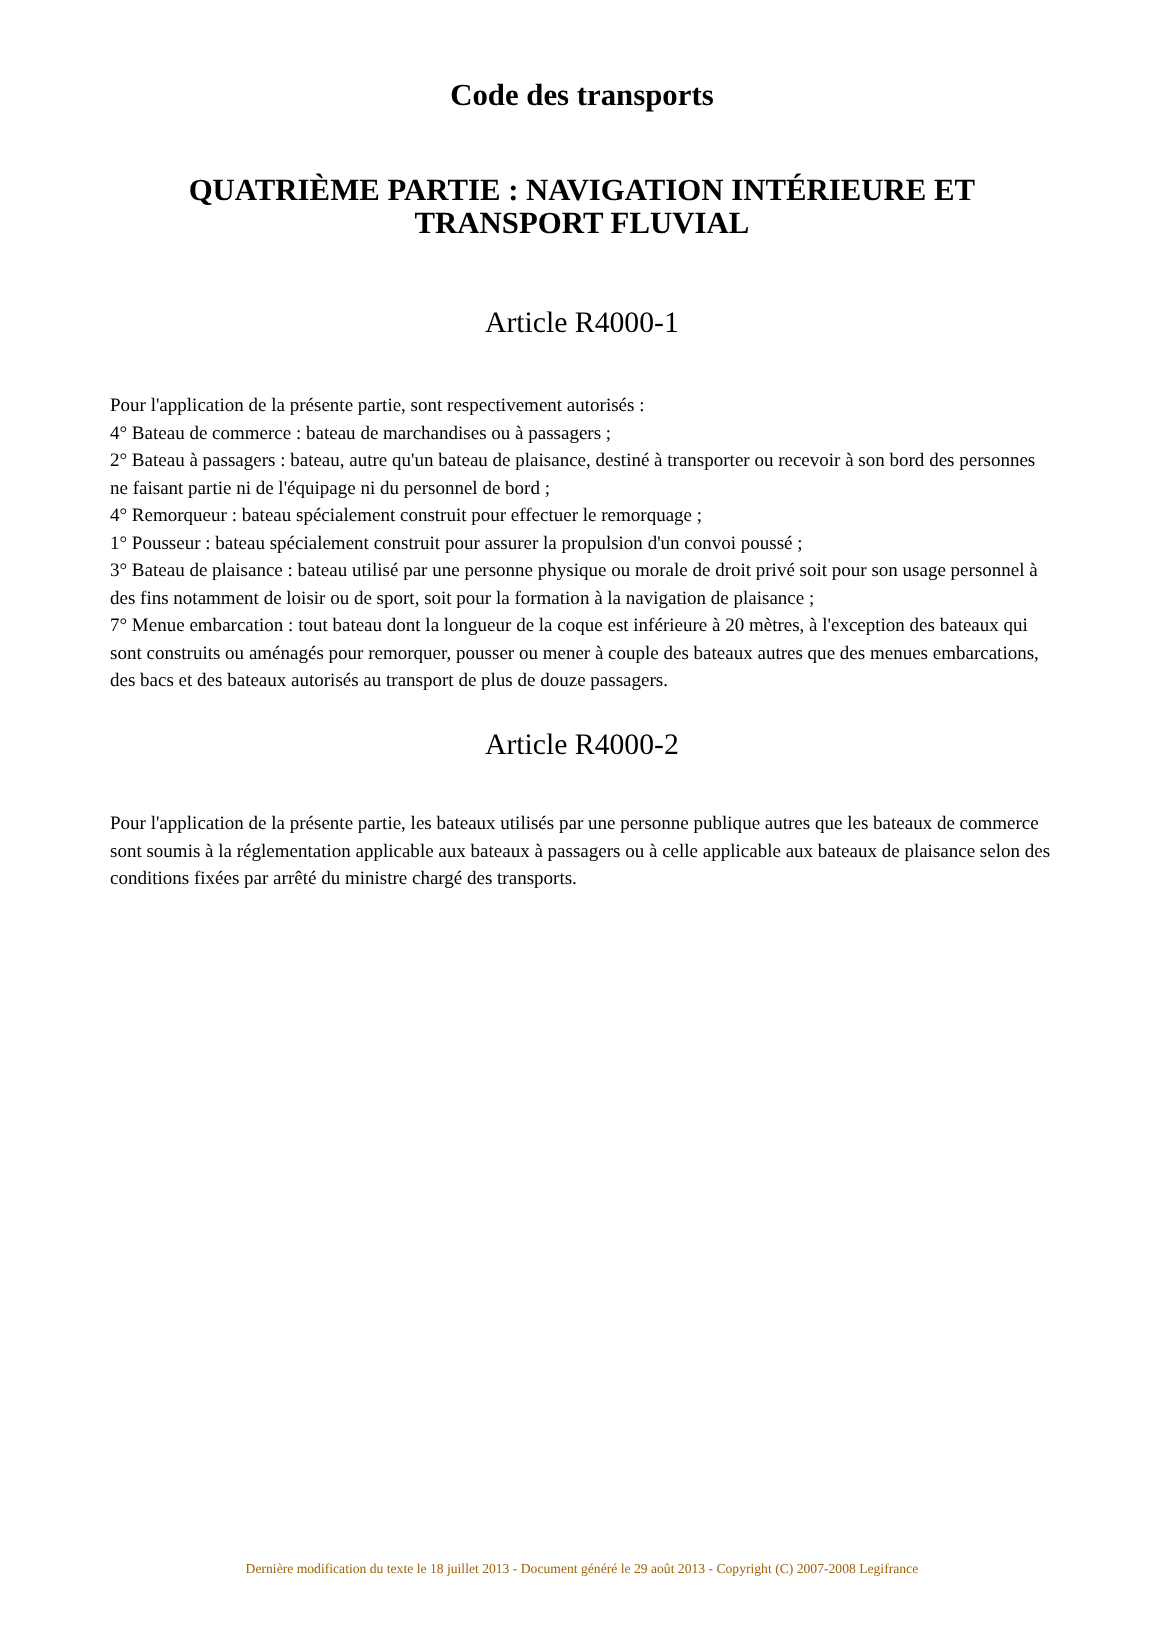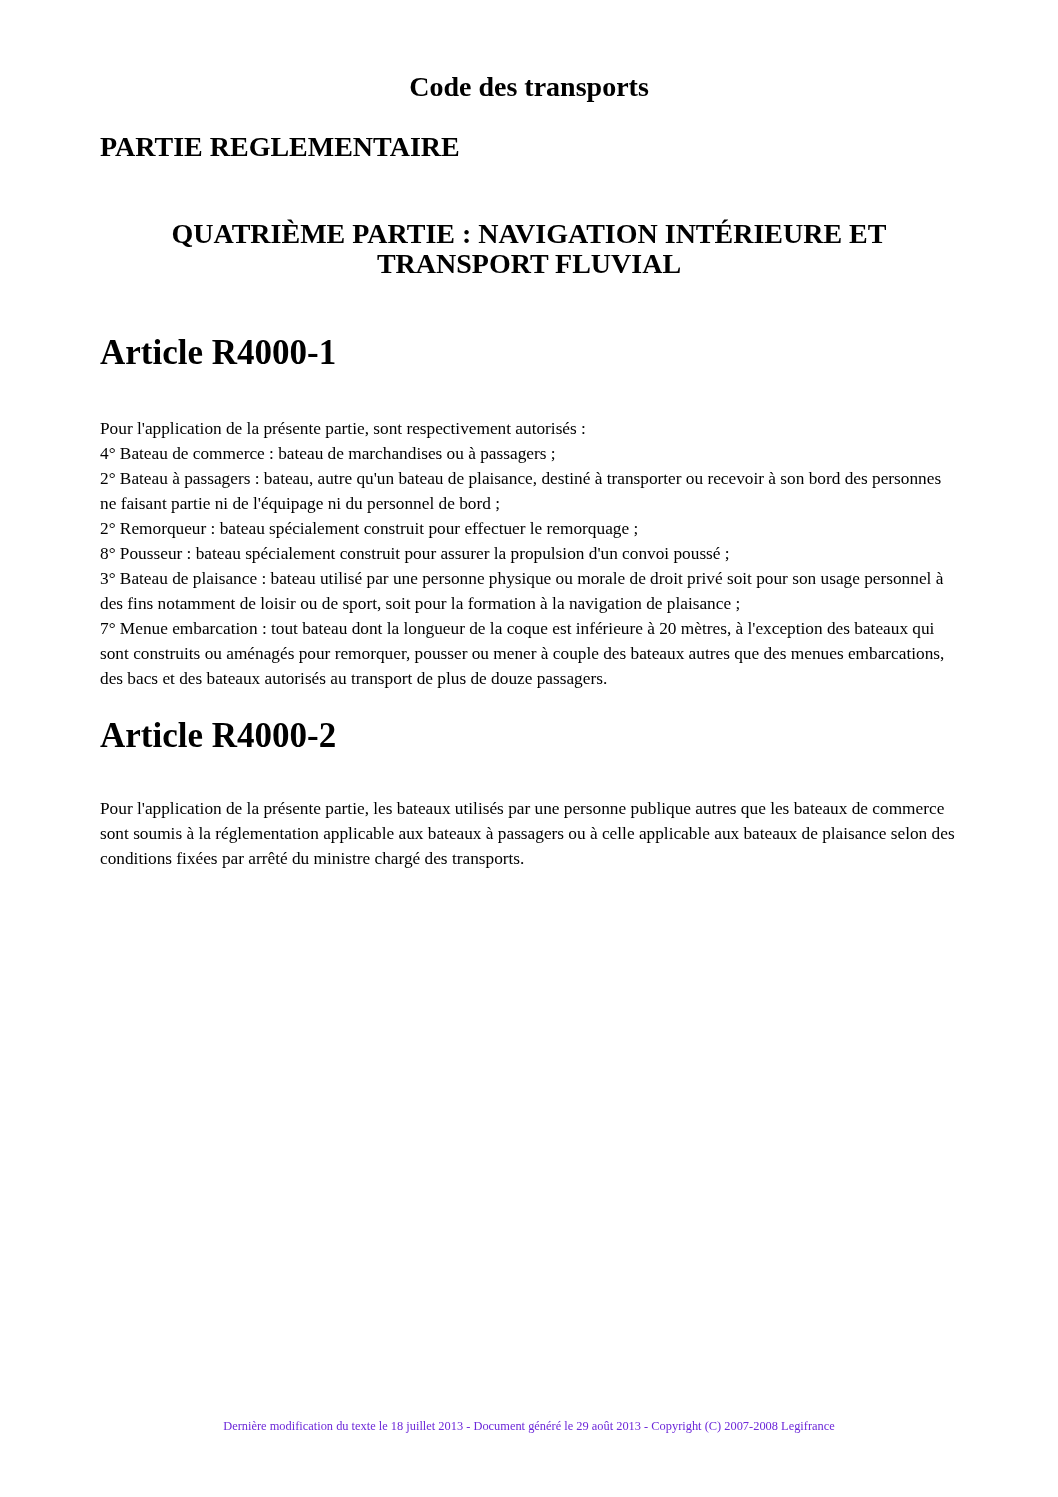--- a/index.html
+++ b/index.html
@@ -35,24 +35,24 @@
   }
   .section-heading {
     margin: 56px 0 0 0;
     font-size: 28px;
     line-height: 30px;
     font-weight: bold;
     text-align: center;
   }
   .article-heading {
     margin: 0;
-    font-size: 35px;
+    font-size: 27px;
     line-height: 30px;
-    font-weight: bold;
-    text-align: left;
+    font-weight: normal;
+    text-align: center;
   }
   .gap-article-1 { margin-top: 59px; }
   .gap-article-2 { margin-top: 30px; }
   .article-body {
     font-size: 17.3px;
     line-height: 25px;
     text-align: left;
   }
   .gap-body-1 { margin-top: 48px; }
   .gap-body-2 { margin-top: 45px; }
@@ -61,42 +61,41 @@
     padding: 0;
   }
   .page-footer {
     position: absolute;
     left: 0;
     right: 0;
     top: 1391px;
     font-size: 12.4px;
     line-height: 15px;
     text-align: center;
-    color: #6d28d9;
+    color: #a16207;
   }
 </style>
 </head>
 <body>
 
 <div class="page">
 
   <h1 class="doc-title">Code des transports</h1>
 
-  <h2 class="part-heading">PARTIE REGLEMENTAIRE</h2>
 
   <h2 class="section-heading">QUATRIÈME PARTIE : NAVIGATION INTÉRIEURE ET TRANSPORT FLUVIAL</h2>
 
   <section>
     <h3 class="article-heading gap-article-1">Article R4000-1</h3>
     <div class="article-body gap-body-1">
       <p>Pour l'application de la présente partie, sont respectivement autorisés :</p>
       <p>4° Bateau de commerce : bateau de marchandises ou à passagers ;</p>
       <p>2° Bateau à passagers : bateau, autre qu'un bateau de plaisance, destiné à transporter ou recevoir à son bord des personnes ne faisant partie ni de l'équipage ni du personnel de bord ;</p>
-      <p>2° Remorqueur : bateau spécialement construit pour effectuer le remorquage ;</p>
-      <p>8° Pousseur : bateau spécialement construit pour assurer la propulsion d'un convoi poussé ;</p>
+      <p>4° Remorqueur : bateau spécialement construit pour effectuer le remorquage ;</p>
+      <p>1° Pousseur : bateau spécialement construit pour assurer la propulsion d'un convoi poussé ;</p>
       <p>3° Bateau de plaisance : bateau utilisé par une personne physique ou morale de droit privé soit pour son usage personnel à des fins notamment de loisir ou de sport, soit pour la formation à la navigation de plaisance ;</p>
       <p>7° Menue embarcation : tout bateau dont la longueur de la coque est inférieure à 20 mètres, à l'exception des bateaux qui sont construits ou aménagés pour remorquer, pousser ou mener à couple des bateaux autres que des menues embarcations, des bacs et des bateaux autorisés au transport de plus de douze passagers.</p>
     </div>
   </section>
 
   <section>
     <h3 class="article-heading gap-article-2">Article R4000-2</h3>
     <div class="article-body gap-body-2">
       <p>Pour l'application de la présente partie, les bateaux utilisés par une personne publique autres que les bateaux de commerce sont soumis à la réglementation applicable aux bateaux à passagers ou à celle applicable aux bateaux de plaisance selon des conditions fixées par arrêté du ministre chargé des transports.</p>
     </div>

